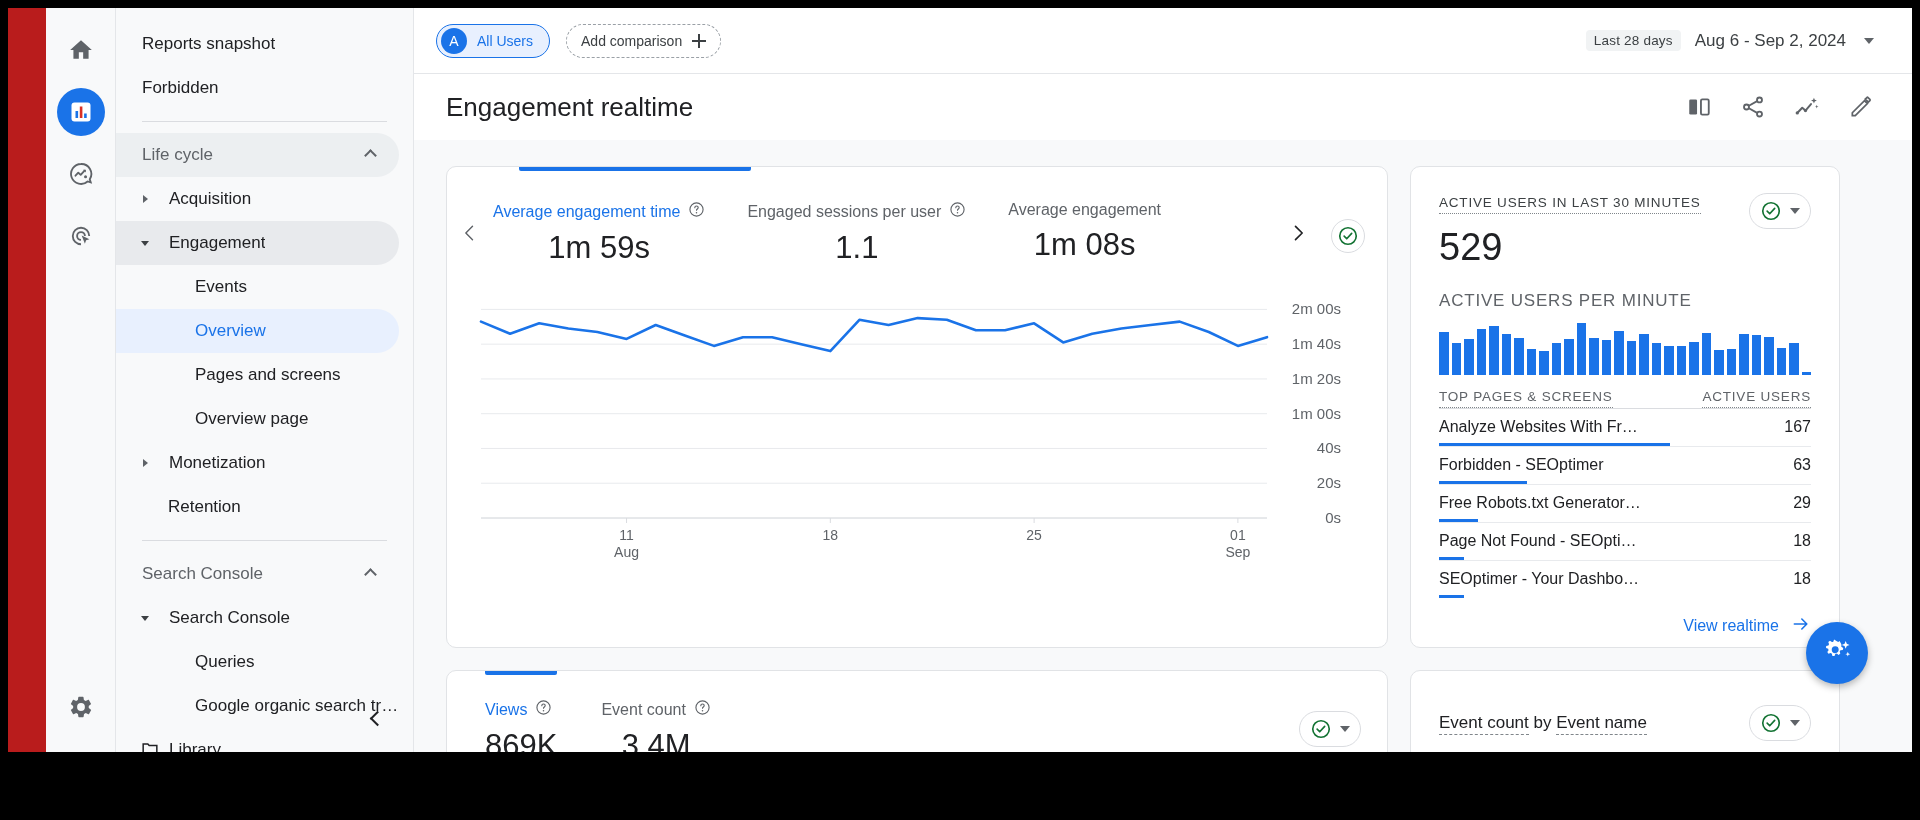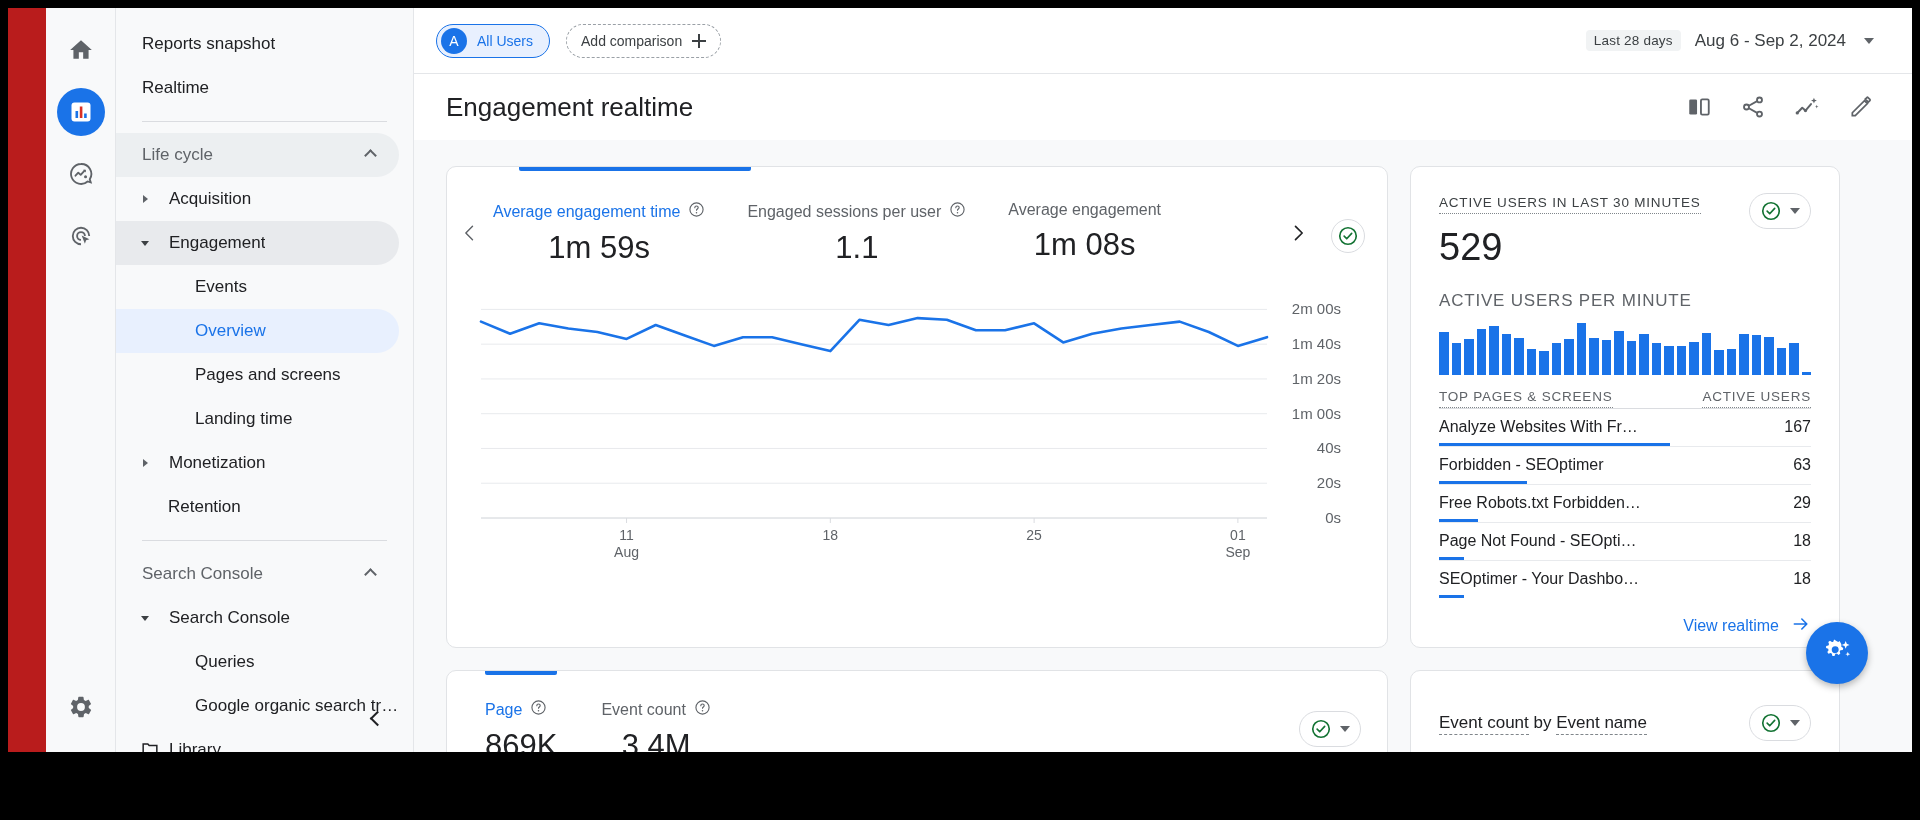--- a/index.html
+++ b/index.html
@@ -239,21 +239,21 @@
           </svg>
       </span>
     </div>
   </div>
 
   <div class="sidebar">
     <div class="nav-row top">
       <span class="label">Reports snapshot</span>
     </div>
     <div class="nav-row top">
-      <span class="label">Realtime</span>
+      <span class="label">Forbidden</span>
     </div>
 
     <div class="nav-div"></div>
 
     <div class="nav-row group">
       <span class="label">Life cycle</span>
       <span class="chev-up"></span>
     </div>
 
     <div class="nav-row l1">
@@ -267,21 +267,21 @@
     <div class="nav-row l2">
       <span class="label">Events</span>
     </div>
     <div class="nav-row l2 sel">
       <span class="label">Overview</span>
     </div>
     <div class="nav-row l2">
       <span class="label">Pages and screens</span>
     </div>
     <div class="nav-row l2">
-      <span class="label">Landing time</span>
+      <span class="label">Overview page</span>
     </div>
     <div class="nav-row l1">
       <span class="caret-r"></span>
       <span class="label">Monetization</span>
     </div>
     <div class="nav-row l1">
       <span class="label" style="margin-left:26px">Retention</span>
     </div>
 
     <div class="nav-div"></div>
@@ -530,21 +530,21 @@
                 </div>
                 <div class="trow">
                   <div class="trow-inner">
                     <span>Forbidden - SEOptimer</span>
                     <span class="r">63</span>
                   </div>
                   <div class="trow-bar" style="width: 23.56%;"></div>
                 </div>
                 <div class="trow">
                   <div class="trow-inner">
-                    <span>Free Robots.txt Forbidden…</span>
+                    <span>Free Robots.txt Generator…</span>
                     <span class="r">29</span>
                   </div>
                   <div class="trow-bar" style="width: 10.54%;"></div>
                 </div>
                 <div class="trow">
                   <div class="trow-inner">
                     <span>Page Not Found - SEOpti…</span>
                     <span class="r">18</span>
                   </div>
                   <div class="trow-bar" style="width: 6.82%;"></div>
@@ -570,21 +570,21 @@
         </div>
       </div>
 
       <div class="row" style="margin-top:22px;">
 
         <div class="card card-left2">
           <div class="tab-underline" style="left:38px;width:72px;"></div>
           <div class="bottom-metrics">
             <div class="bm">
               <div class="m-label sel">
-                <span>Page</span>
+                <span>Views</span>
                 <span class="help-ico">
                   <svg width="17" height="17" viewBox="0 0 24 24">
                       <circle cx="12" cy="12" r="9.3" fill="none" stroke="#5f6368" stroke-width="1.6"></circle>
                       <path d="M9.6 9.4c0-1.4 1.1-2.3 2.4-2.3s2.4.9 2.4 2.2c0 1.9-2.4 1.9-2.4 3.8" stroke="#5f6368" stroke-width="1.6" fill="none" stroke-linecap="round"></path>
                       <circle cx="12" cy="16.6" r="1.1" fill="#5f6368"></circle>
                     </svg>
                 </span>
               </div>
               <div class="m-value">869K</div>
             </div>

